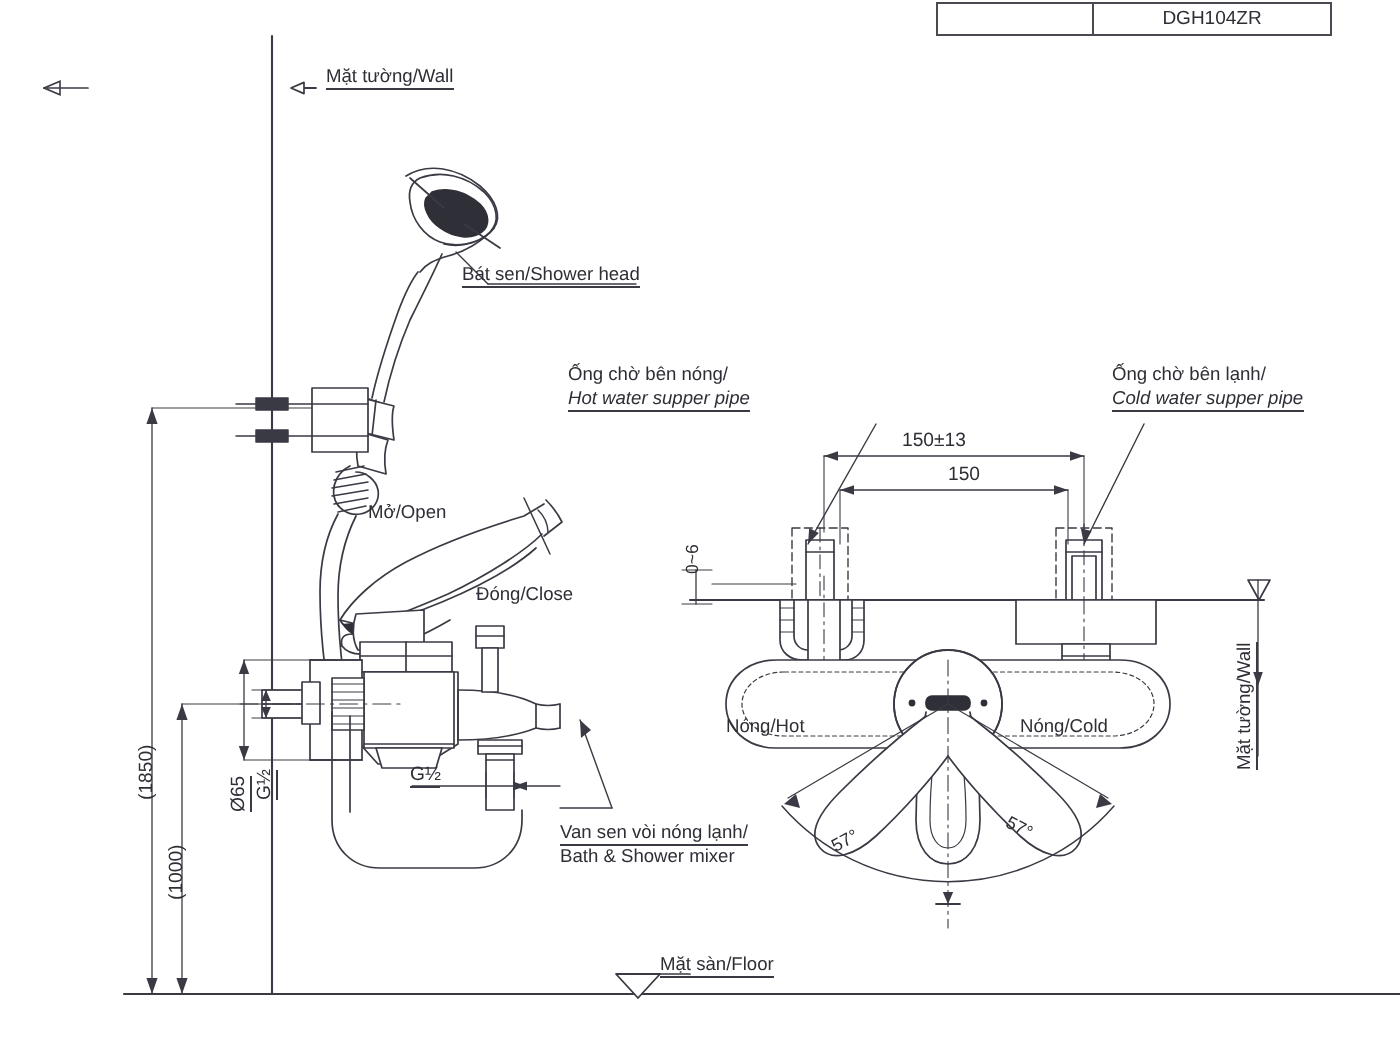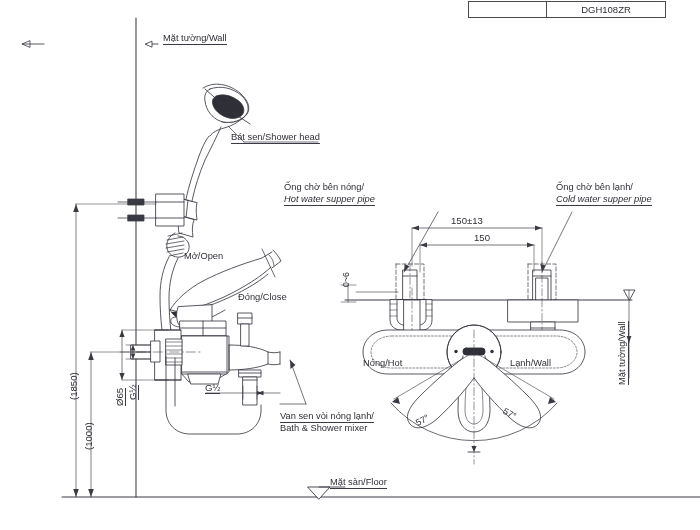--- a/index.html
+++ b/index.html
@@ -305,23 +305,23 @@
       <line x1="404" y1="272" x2="438" y2="212" stroke-width="0.7"></line>
       <path d="M404,272 L404.6,264 L409.4,266.5 Z" fill="#3a3a44" stroke="none"></path>
 
       <line x1="542" y1="272" x2="572" y2="212" stroke-width="0.7"></line>
       <path d="M542,272 L540.4,264.3 L545.8,265.5 Z" fill="#3a3a44" stroke="none"></path>
     </g>
   </svg>
 
   <table class="tbl" style="left:468px;top:1px;width:198px;">
     <tbody>
-    <tr>
+        <tr>
       <td class="blank"></td>
-      <td style="width:110px;">DGH108ZR</td>
+      <td style="width:110px;">DGH104ZR</td>
     </tr>
   </tbody>
     </table>
 
   <div class="lbl ul" style="left:163px;top:33px;">Mặt tường/Wall</div>
 
   <div class="lbl ul" style="left:231px;top:132px;">Bát sen/Shower head</div>
 
   <div class="lbl" style="left:184px;top:251px;">Mở/Open</div>
 
@@ -332,21 +332,21 @@
   <div class="lbl" style="left:284px;top:182px;">Ống chờ bên nóng/</div>
   <div class="lbl ital ul" style="left:284px;top:194px;">Hot water supper pipe</div>
 
   <div class="lbl" style="left:556px;top:182px;">Ống chờ bên lạnh/</div>
   <div class="lbl ital ul" style="left:556px;top:194px;">Cold water supper pipe</div>
 
   <div class="lbl ul" style="left:280px;top:411px;">Van sen vòi nóng lạnh/</div>
   <div class="lbl" style="left:280px;top:423px;">Bath &amp; Shower mixer</div>
 
   <div class="lbl" style="left:363px;top:358px;text-align:center;">Nóng/Hot</div>
-  <div class="lbl" style="left:510px;top:358px;">Lạnh/Wall</div>
+  <div class="lbl" style="left:510px;top:358px;">Nóng/Cold</div>
 
   <div class="lbl ul" style="left:330px;top:477px;">Mặt sàn/Floor</div>
 
   <div class="lbl ul vert" style="left:617px;top:385px;transform:rotate(-90deg);">Mặt tường/Wall</div>
 
   <div class="dim vert" style="left:68px;top:400px;transform:rotate(-90deg);">(1850)</div>
 
   <div class="dim vert" style="left:83px;top:450px;transform:rotate(-90deg);">(1000)</div>
 
   <div class="dim vert ul" style="left:114px;top:406px;transform:rotate(-90deg);">Ø65</div>

